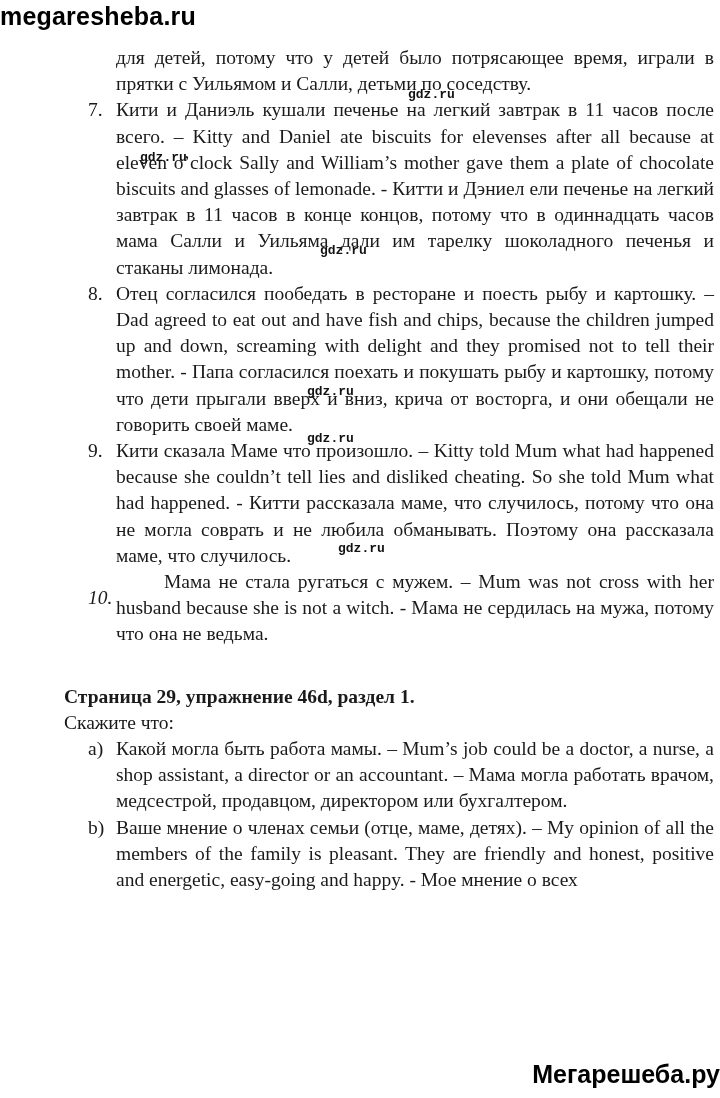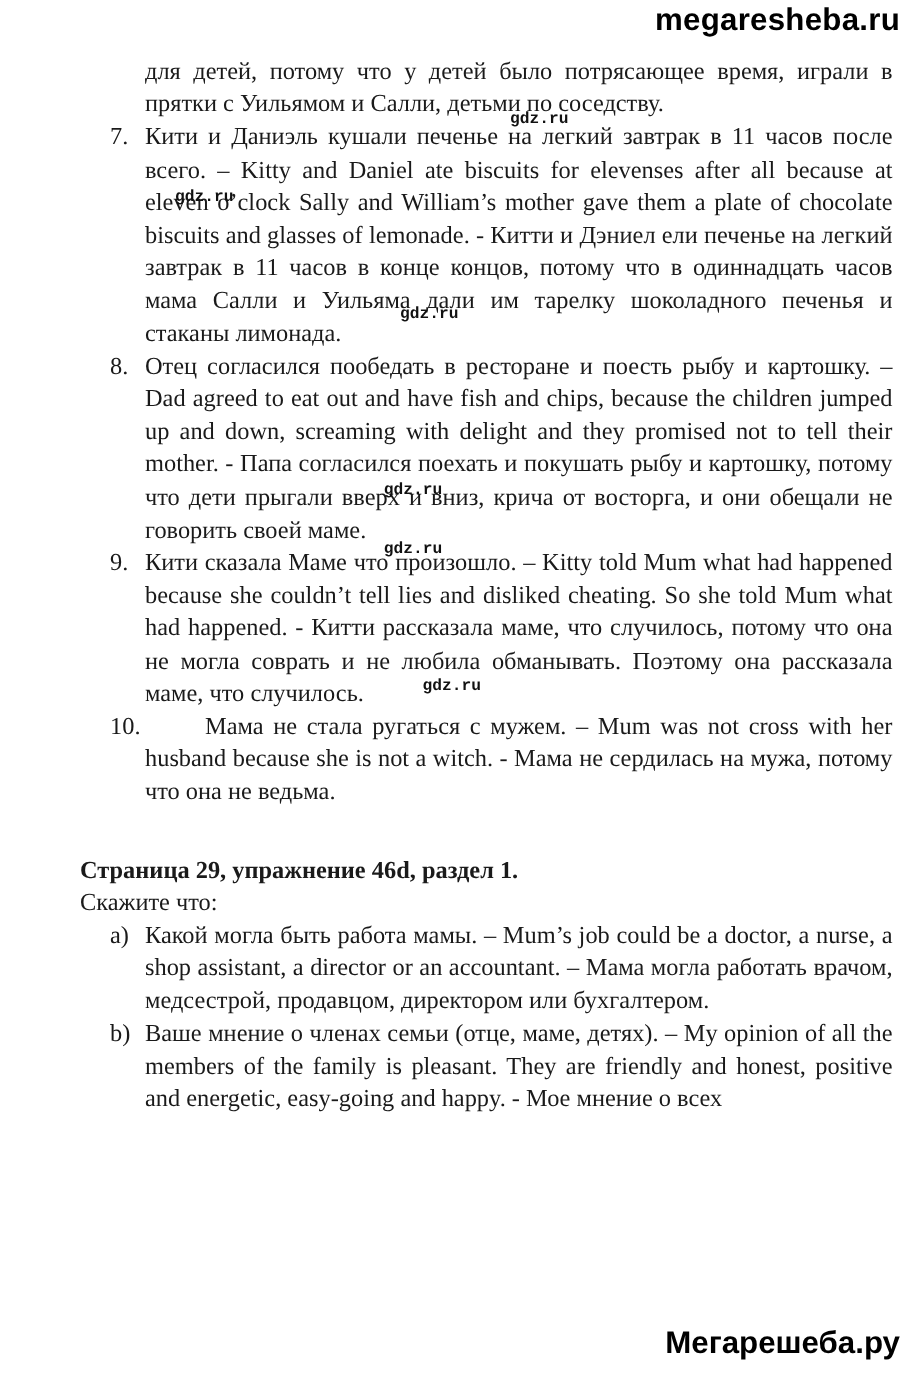--- a/index.html
+++ b/index.html
@@ -3,39 +3,39 @@
   <meta charset="utf-8">
   <style>
     html, body { margin: 0; padding: 0; background: #ffffff; }
     body {
       width: 720px; height: 1098px; position: relative; overflow: hidden;
       color: #1a1a1a;
       font-family: "Liberation Serif", "DejaVu Serif", serif;
     }
     .site-header {
       position: absolute; top: 0; left: 0; width: 720px; height: 36px;
-      text-align: right;
+      text-align: left;
       font-family: "Liberation Sans", "DejaVu Sans", sans-serif;
       font-weight: bold; font-size: 25px; line-height: 32px; color: #000;
       letter-spacing: 0.2px;
     }
     .site-footer {
       position: absolute; top: 1058px; left: 0; width: 720px; height: 36px;
       text-align: right;
       font-family: "Liberation Sans", "DejaVu Sans", sans-serif;
       font-weight: bold; font-size: 25px; line-height: 32px; color: #000;
     }
     .content {
       position: absolute; top: 45px; left: 33px; width: 650px;
       font-size: 19.5px; line-height: 26.2px; margin-left: 31px;
     }
     .p-cont { margin-left: 52px; text-align: justify; }
     .item { position: relative; padding-left: 52px; text-align: justify; }
     .num { position: absolute; left: 24px; top: 0; }
-    .num-wide { position: absolute; left: 24px; top: 0; }
+    .num-wide { position: absolute; left: 24px; top: 16px; font-style: italic; }
     .item-wide .first-indent { display: inline-block; width: 48px; }
     .gap { height: 36px; }
     .heading { font-weight: bold; font-size: 19.5px; }
     .plain { }
     .watermark {
       position: absolute;
       font-family: Liberation Mono, monospace;
       font-weight: bold; font-size: 13px; color: #111;
       line-height: 14px;
     }

